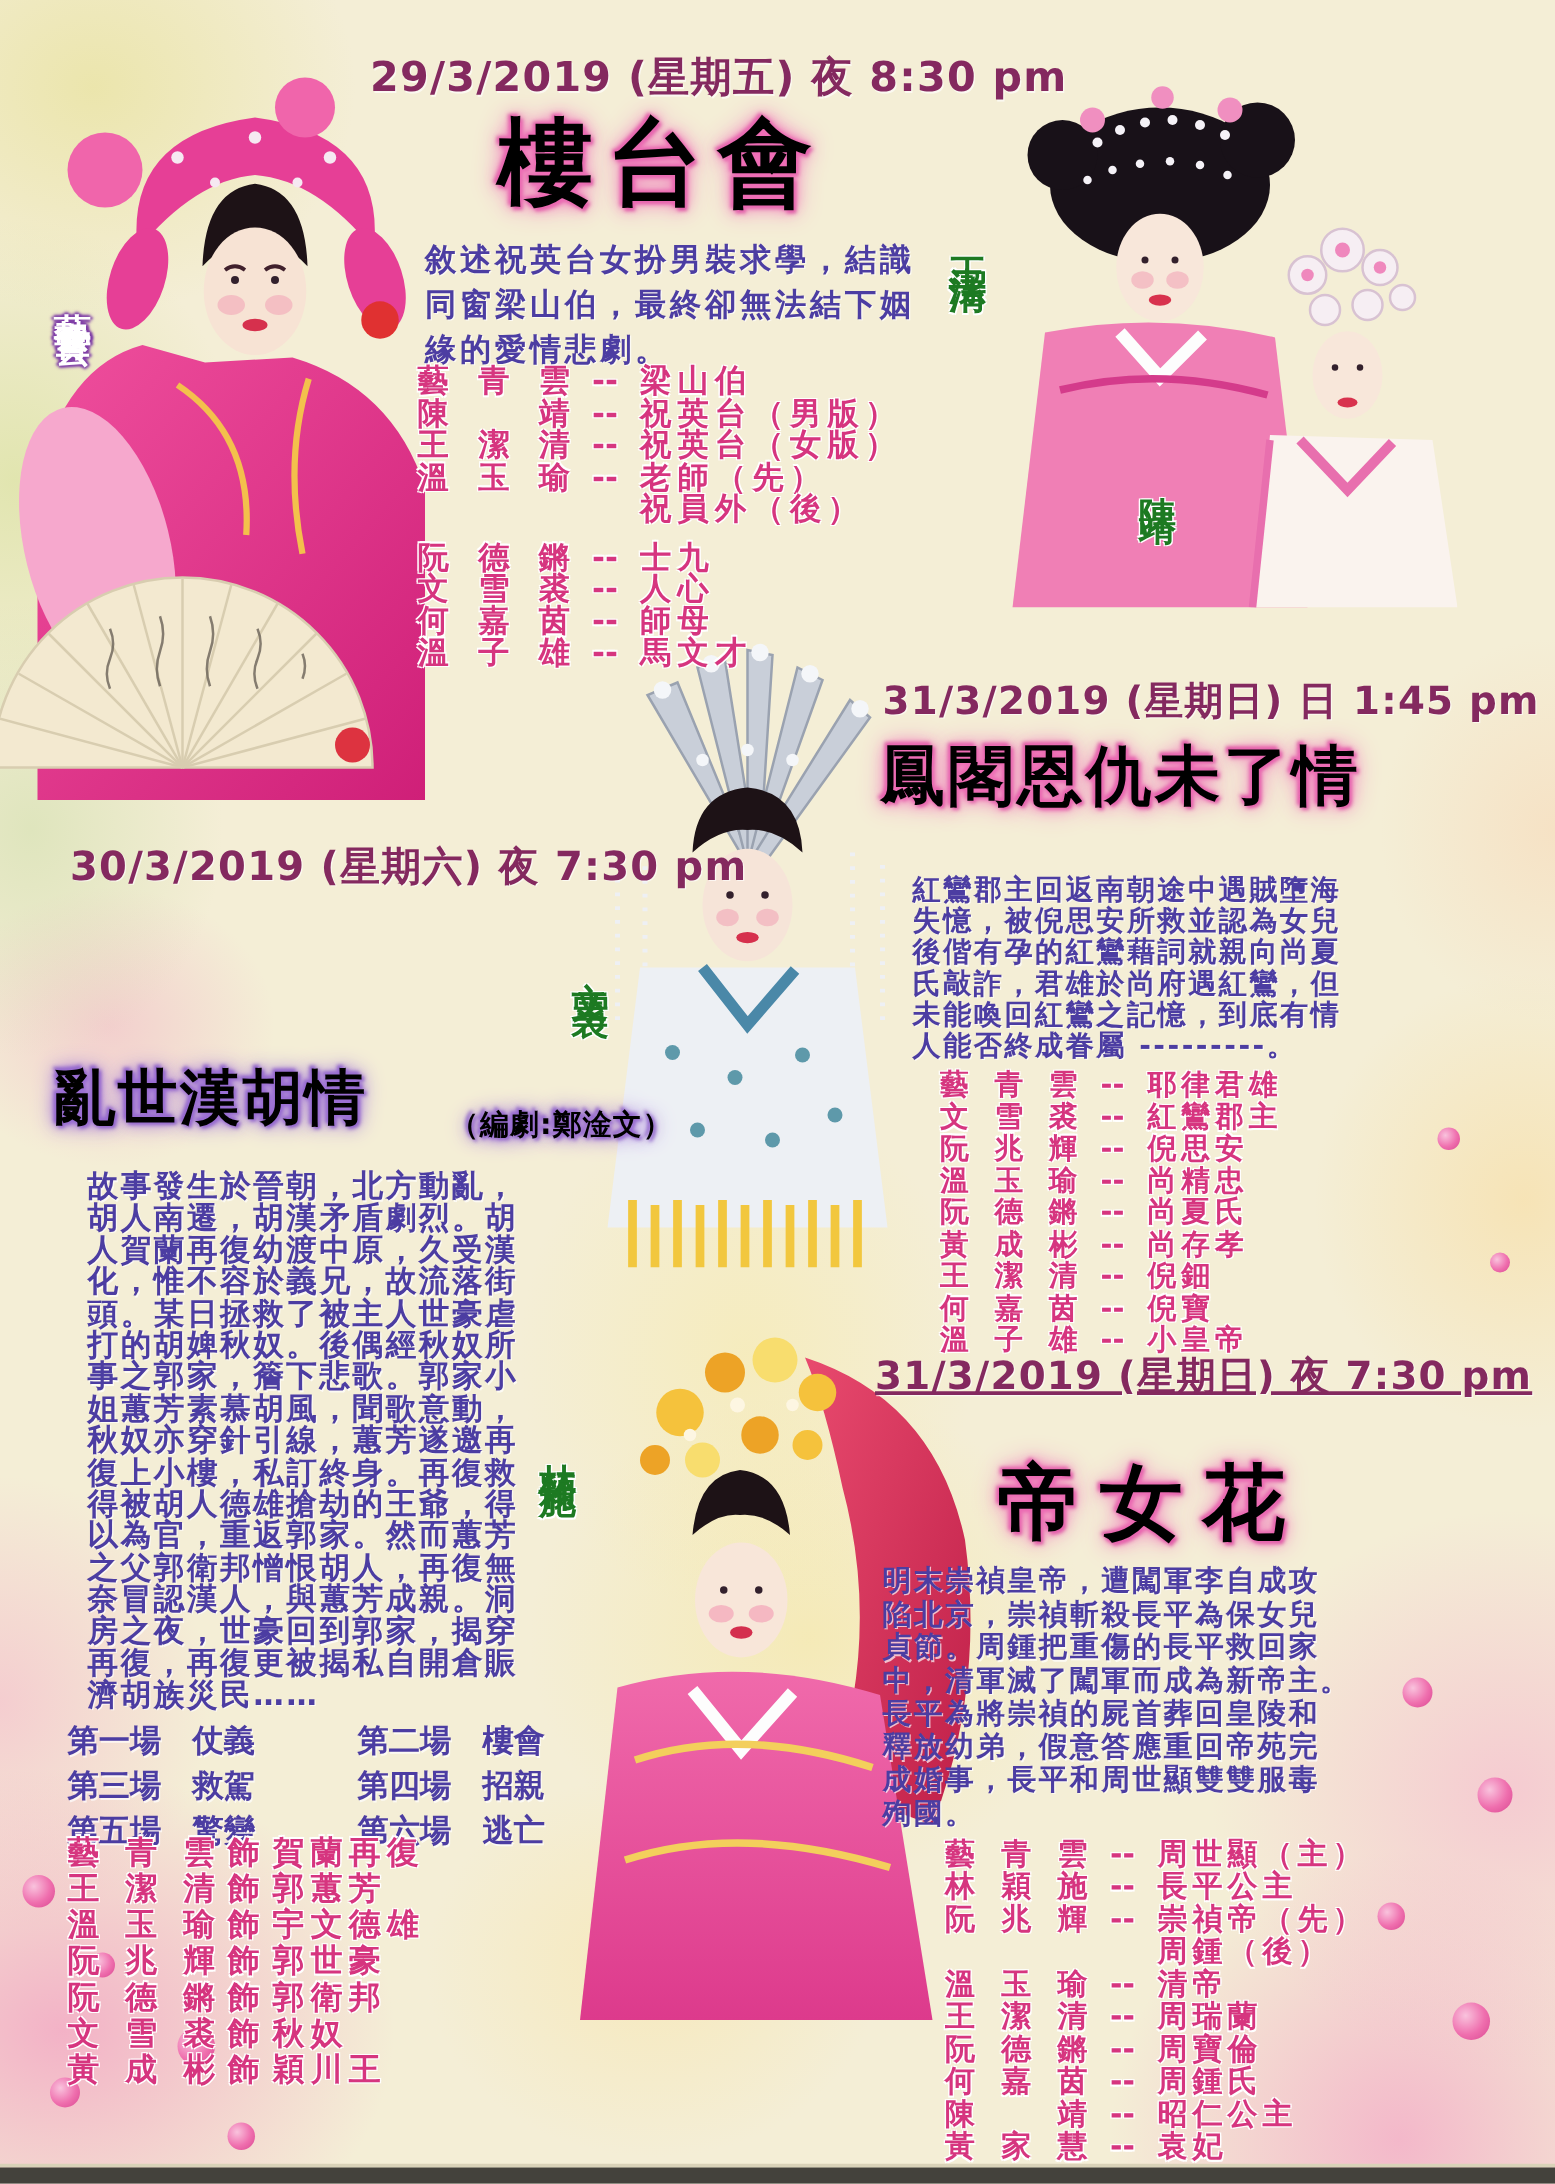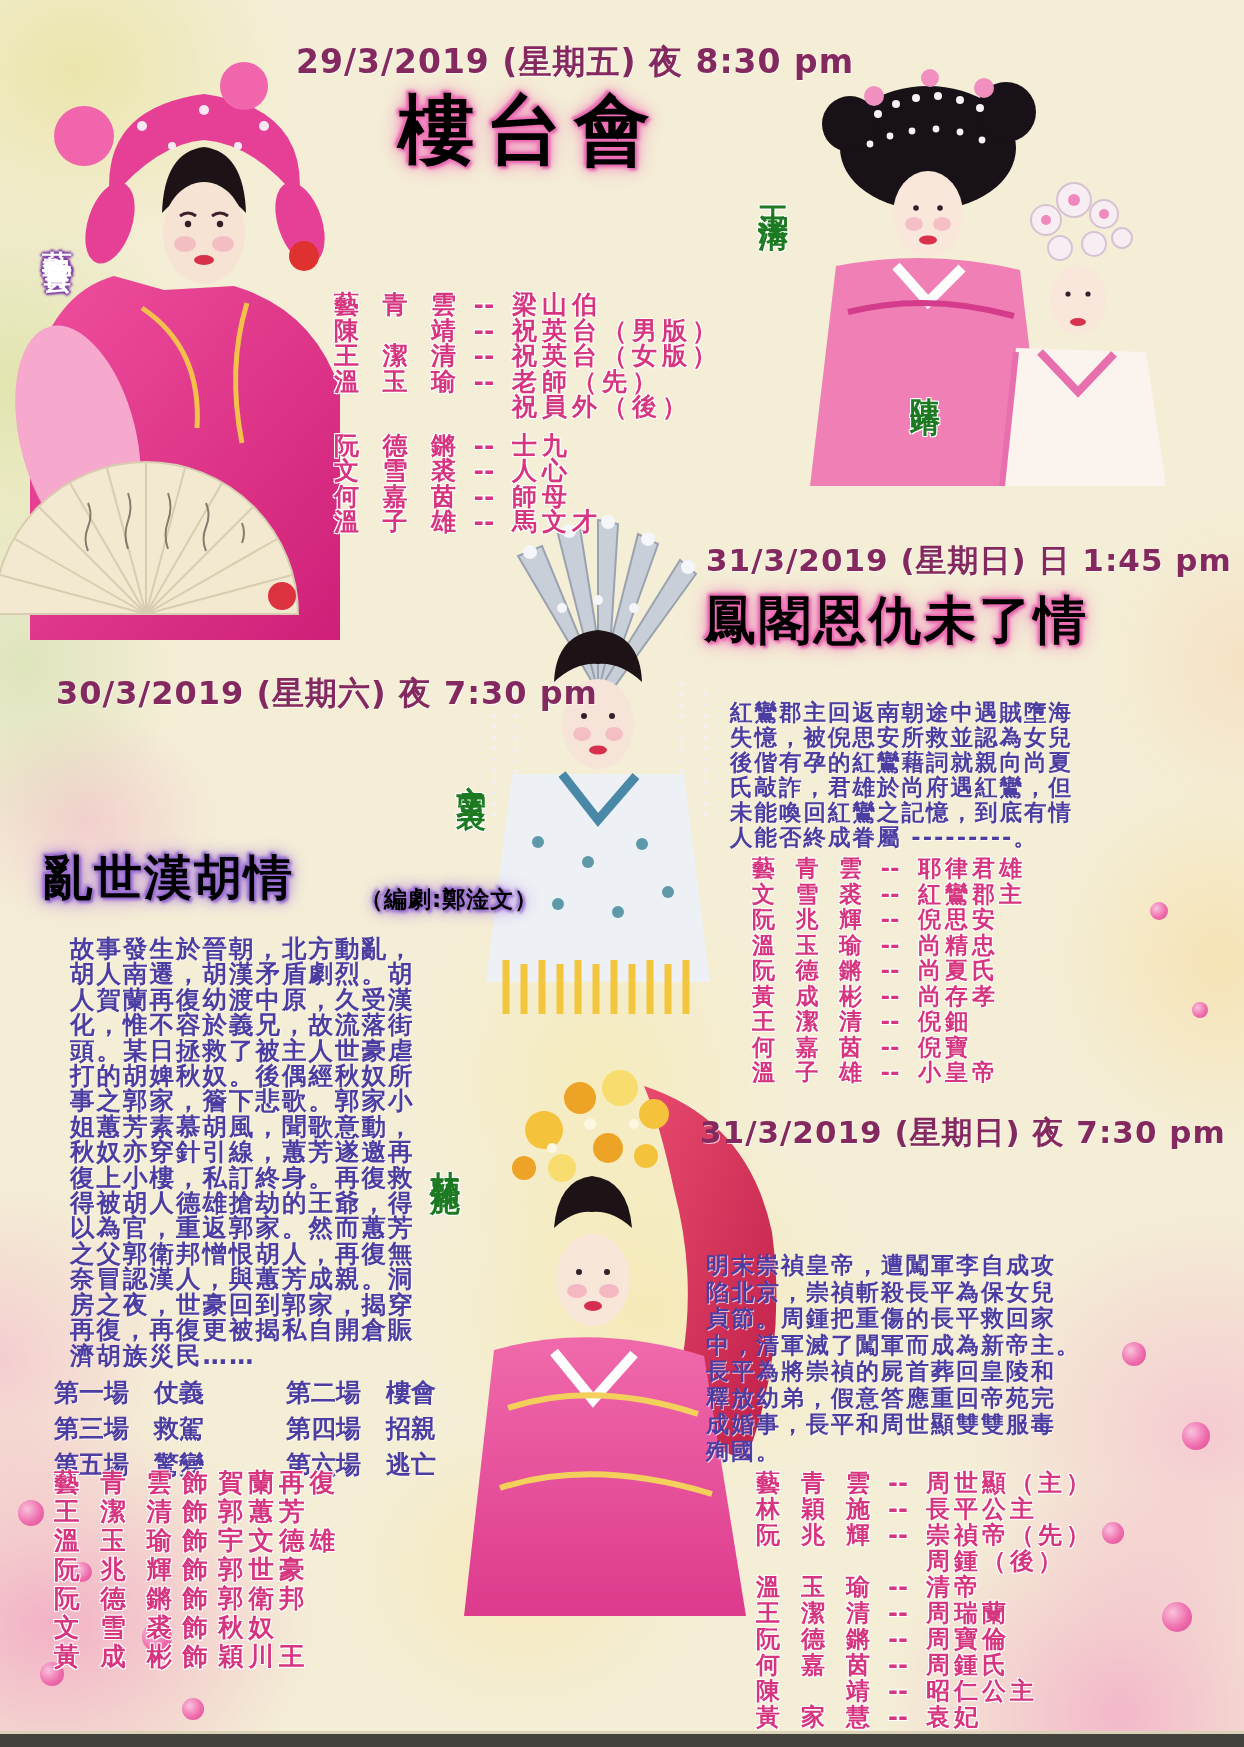--- a/index.html
+++ b/index.html
@@ -294,20 +294,23 @@
   </svg>
 
   <div class="v-label v-white" style="left:42px;top:226px;">藝青雲</div>
   <div class="v-label v-green" style="left:758px;top:182px;">王潔清</div>
   <div class="v-label v-green" style="left:910px;top:374px;">陳靖</div>
   <div class="v-label v-green" style="left:456px;top:762px;">文雪裘</div>
   <div class="v-label v-green" style="left:430px;top:1146px;">林穎施</div>
 
   <div class="date" style="left:296px;top:40px;font-size:33px;">29/3/2019 (星期五) 夜  8:30 pm</div>
   <div class="show-title glow-pink" style="left:398px;top:80px;font-size:76px;letter-spacing:12px;">樓台會</div>
+  <div class="synopsis" style="left:340px;top:190px;width:440px;font-size:25px;line-height:36px;letter-spacing:3px;">敘述祝英台女扮男裝求學，結識
+同窗梁山伯，最終卻無法結下姻
+緣的愛情悲劇。</div>
   <div class="cast" id="cast1" style="left:334px;top:292px;font-size:25px;">
 
       <div class="cast-row">
         <span class="cast-name">藝青雲</span>
         <span class="cast-sep">--</span>
         <span class="cast-role">梁山伯</span>
       </div>
 
       <div class="cast-row">
         <span class="cast-name">陳靖</span>
@@ -495,21 +498,22 @@
         <span class="cast-role">秋奴</span>
       </div>
 
       <div class="cast-row">
         <span class="cast-name">黃成彬</span>
         <span class="cast-sep">飾</span>
         <span class="cast-role">穎川王</span>
       </div>
     </div>
 
-  <div class="date" style="left:700px;top:1112px;font-size:31px;">31/3/2019 (星期日) 夜  7:30 pm</div>
+  <div class="date" style="left:700px;top:1080px;font-size:31px;text-decoration:underline;">31/3/2019 (星期日) 夜  7:30 pm</div>
+  <div class="show-title glow-pink" style="left:798px;top:1158px;font-size:66px;letter-spacing:16px;">帝女花</div>
   <div class="synopsis" style="left:706px;top:1252px;width:460px;font-size:23px;line-height:26.5px;letter-spacing:2px;">明末崇禎皇帝，遭闖軍李自成攻
 陷北京，崇禎斬殺長平為保女兒
 貞節。周鍾把重傷的長平救回家
 中，清軍滅了闖軍而成為新帝主。
 長平為將崇禎的屍首葬回皇陵和
 釋放幼弟，假意答應重回帝苑完
 成婚事，長平和周世顯雙雙服毒
 殉國。</div>
   <div class="cast" id="cast4" style="left:756px;top:1470px;">
 

